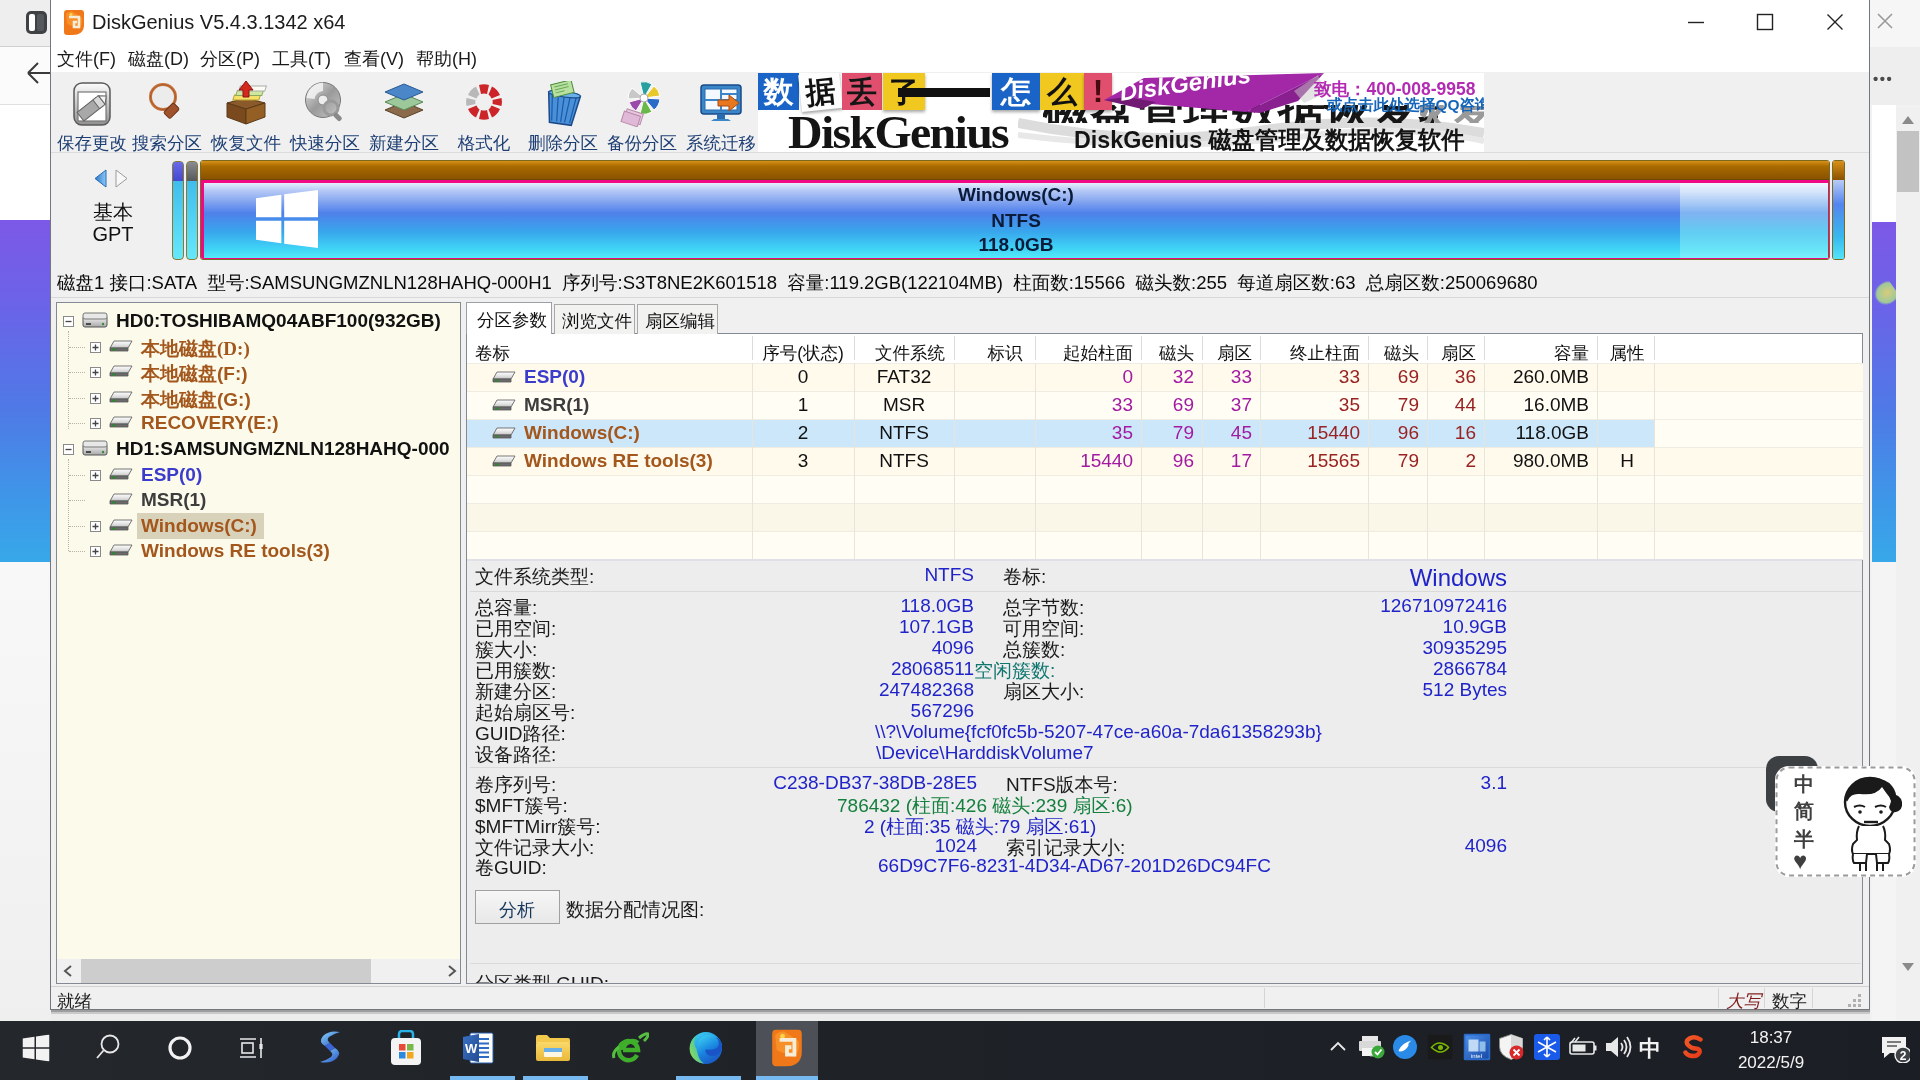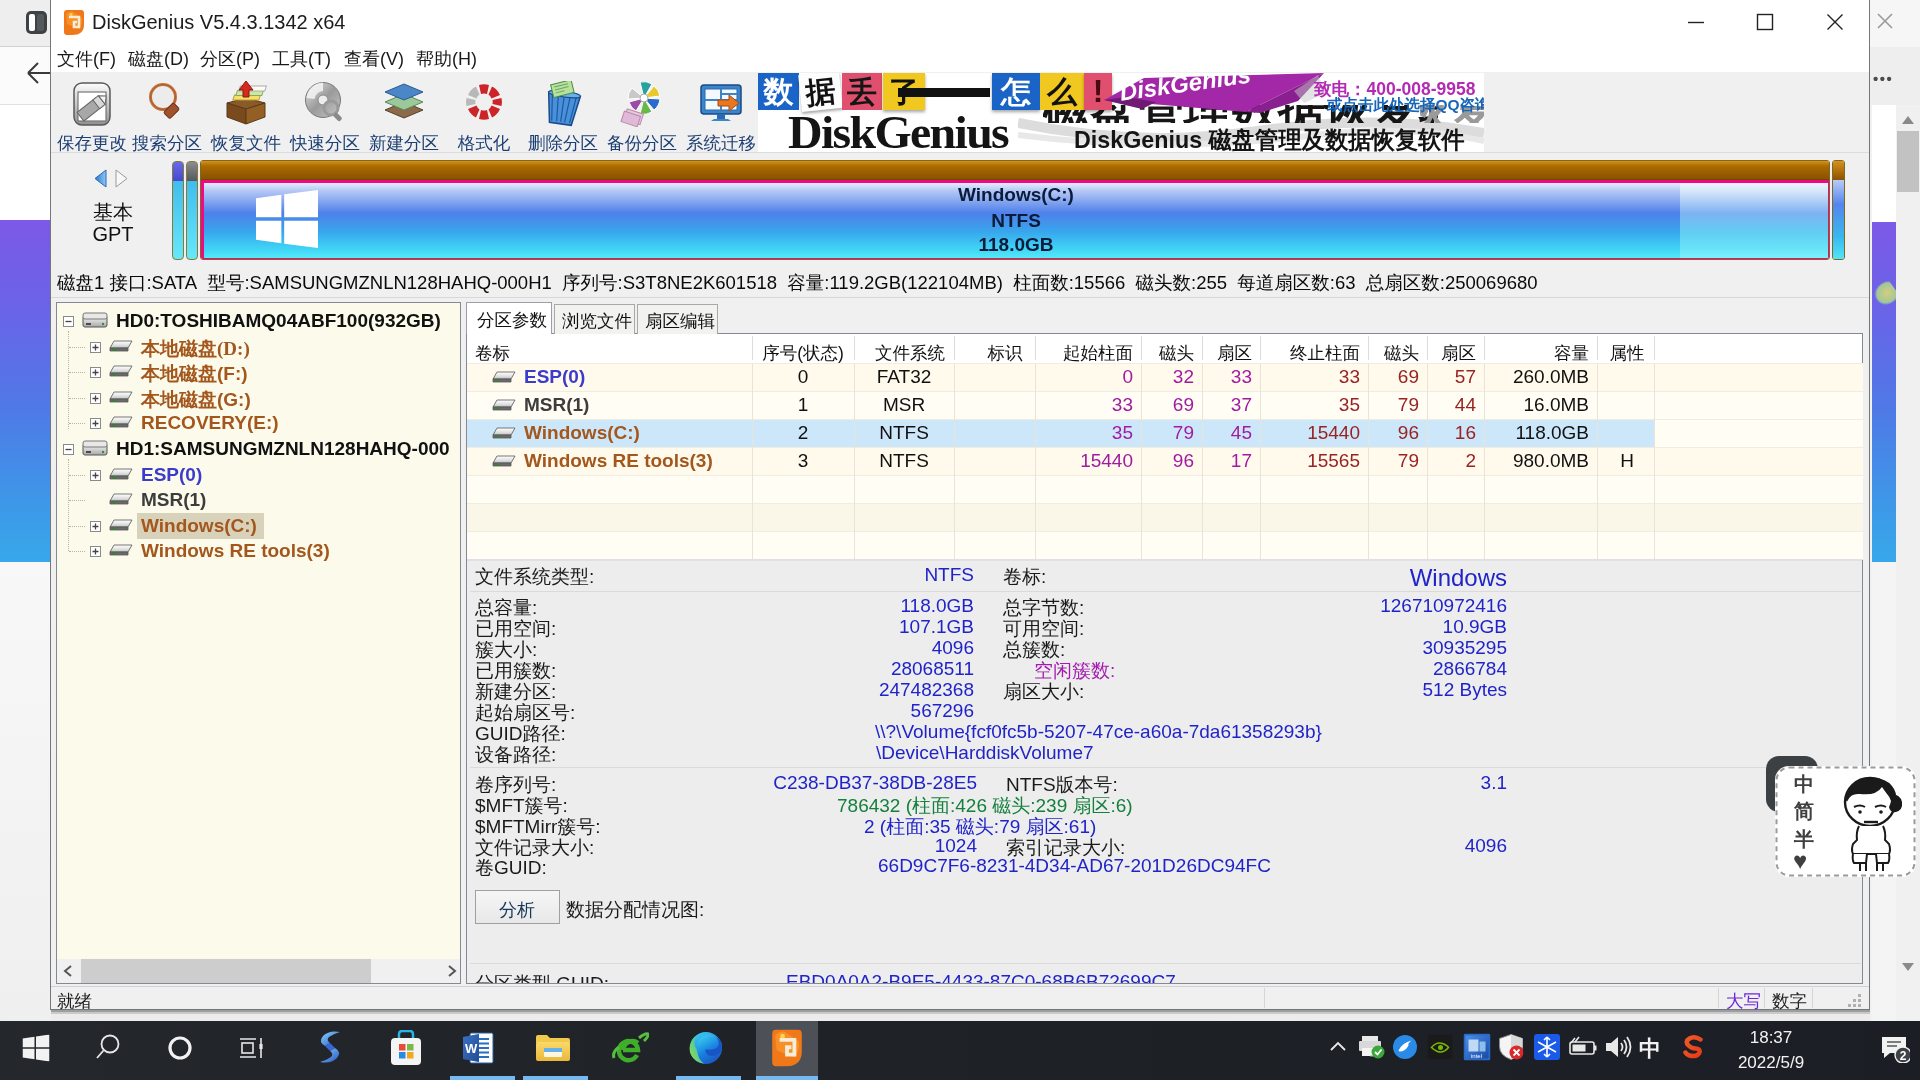--- a/index.html
+++ b/index.html
@@ -429,21 +429,21 @@
 <rect x="3" y="10.7" width="4" height="1.6" fill="#2a8a2a"></rect>
 </svg></div>
 <div class="a tx" style="left:524px;top:366px;font-size:19px;font-weight:bold;color:#3b3ccc;">ESP(0)</div>
 <div class="a tx" style="left:803px;top:366px;transform:translateX(-50%);font-size:19px;color:#111;">0</div>
 <div class="a tx" style="left:904px;top:366px;transform:translateX(-50%);font-size:19px;color:#111;">FAT32</div>
 <div class="a tx" style="left:1133px;top:366px;transform:translateX(-100%);font-size:19px;color:#a21aa2;">0</div>
 <div class="a tx" style="left:1194px;top:366px;transform:translateX(-100%);font-size:19px;color:#a21aa2;">32</div>
 <div class="a tx" style="left:1252px;top:366px;transform:translateX(-100%);font-size:19px;color:#a21aa2;">33</div>
 <div class="a tx" style="left:1360px;top:366px;transform:translateX(-100%);font-size:19px;color:#992222;">33</div>
 <div class="a tx" style="left:1419px;top:366px;transform:translateX(-100%);font-size:19px;color:#992222;">69</div>
-<div class="a tx" style="left:1476px;top:366px;transform:translateX(-100%);font-size:19px;color:#992222;">57</div>
+<div class="a tx" style="left:1476px;top:366px;transform:translateX(-100%);font-size:19px;color:#992222;">36</div>
 <div class="a tx" style="left:1589px;top:366px;transform:translateX(-100%);font-size:19px;color:#111;">260.0MB</div>
 <div class="a" style="left:467px;top:391px;width:1187px;height:28px;background:#fffdf4;"></div>
 <div class="a" style="left:1654px;top:391px;width:209px;height:28px;background:#fffdf4;"></div>
 <div class="a" style="left:492px;top:397px;"><svg width="24" height="16" viewBox="0 0 24 16">
 <polygon points="5,3 23,3 19,10 1,10" fill="url(#gpart)" stroke="#555" stroke-width="0.8"></polygon>
 <polygon points="1,10 19,10 19,13 1,13" fill="#6a6a6a" stroke="#555" stroke-width="0.8"></polygon>
 <rect x="3" y="10.7" width="4" height="1.6" fill="#2a8a2a"></rect>
 </svg></div>
 <div class="a tx" style="left:524px;top:394px;font-size:19px;font-weight:bold;color:#3d3d3d;">MSR(1)</div>
 <div class="a tx" style="left:803px;top:394px;transform:translateX(-50%);font-size:19px;color:#111;">1</div>
@@ -525,21 +525,21 @@
 <div class="a tx" style="left:475px;top:616px;font-size:19px;color:#1a1a1a;">已用空间:</div>
 <div class="a tx" style="left:974px;top:616px;transform:translateX(-100%);font-size:19px;color:#2024c8;">107.1GB</div>
 <div class="a tx" style="left:1003px;top:616px;font-size:19px;color:#1a1a1a;">可用空间:</div>
 <div class="a tx" style="left:1507px;top:616px;transform:translateX(-100%);font-size:19px;color:#2024c8;">10.9GB</div>
 <div class="a tx" style="left:475px;top:637px;font-size:19px;color:#1a1a1a;">簇大小:</div>
 <div class="a tx" style="left:974px;top:637px;transform:translateX(-100%);font-size:19px;color:#2024c8;">4096</div>
 <div class="a tx" style="left:1003px;top:637px;font-size:19px;color:#1a1a1a;">总簇数:</div>
 <div class="a tx" style="left:1507px;top:637px;transform:translateX(-100%);font-size:19px;color:#2024c8;">30935295</div>
 <div class="a tx" style="left:475px;top:658px;font-size:19px;color:#1a1a1a;">已用簇数:</div>
 <div class="a tx" style="left:974px;top:658px;transform:translateX(-100%);font-size:19px;color:#2024c8;">28068511</div>
-<div class="a tx" style="left:1034px;top:658px;font-size:19px;color:#a21caf;">空闲簇数:</div>
+<div class="a tx" style="left:974px;top:658px;font-size:19px;color:#0f766e;">空闲簇数:</div>
 <div class="a tx" style="left:1507px;top:658px;transform:translateX(-100%);font-size:19px;color:#2024c8;">2866784</div>
 <div class="a tx" style="left:475px;top:679px;font-size:19px;color:#1a1a1a;">新建分区:</div>
 <div class="a tx" style="left:974px;top:679px;transform:translateX(-100%);font-size:19px;color:#2024c8;">247482368</div>
 <div class="a tx" style="left:1003px;top:679px;font-size:19px;color:#1a1a1a;">扇区大小:</div>
 <div class="a tx" style="left:1507px;top:679px;transform:translateX(-100%);font-size:19px;color:#2024c8;">512 Bytes</div>
 <div class="a tx" style="left:475px;top:700px;font-size:19px;color:#1a1a1a;">起始扇区号:</div>
 <div class="a tx" style="left:974px;top:700px;transform:translateX(-100%);font-size:19px;color:#2024c8;">567296</div>
 <div class="a tx" style="left:475px;top:721px;font-size:19px;color:#1a1a1a;">GUID路径:</div>
 <div class="a tx" style="left:875px;top:721px;font-size:19px;color:#2024c8;">\\?\Volume{fcf0fc5b-5207-47ce-a60a-7da61358293b}</div>
 <div class="a tx" style="left:475px;top:742px;font-size:19px;color:#1a1a1a;">设备路径:</div>
@@ -561,30 +561,29 @@
 <div class="a" style="left:470px;top:591px;width:1391px;height:1px;background:#dadada;"></div>
 <div class="a" style="left:470px;top:767px;width:1391px;height:1px;background:#dadada;"></div>
 <div class="a" style="left:470px;top:963px;width:1391px;height:1px;background:#dadada;"></div>
 
 <div class="a" style="left:475px;top:890px;width:85px;height:34px;background:linear-gradient(180deg,#f6f6f6,#e8e8e8);border:1px solid #a0a0a0;"></div>
 <div class="a tx" style="left:517px;top:898px;transform:translateX(-50%);font-size:18px;color:#16365c;">分析</div>
 <div class="a tx" style="left:566px;top:897px;font-size:19px;color:#1a1a1a;">数据分配情况图:</div>
 
 <div class="a" style="left:467px;top:965px;width:1395px;height:18px;overflow:hidden;">
   <div class="a tx" style="left:8px;top:6px;font-size:19px;color:#1a1a1a;">分区类型 GUID:</div>
-  <div class="a tx" style="left:319px;top:6px;font-size:19px;color:#2024c8;">EBD0A0A2-B9E5-4433-87C0-68B6B72699C7</div>
 </div>
 
 <div class="a" style="left:51px;top:986px;width:1818px;height:23px;background:#f0f0f0;border-top:1px solid #d0d0d0;"></div>
 <div class="a tx" style="left:57px;top:989px;font-size:17.5px;color:#1a1a1a;">就绪</div>
 <div class="a" style="left:1264px;top:988px;width:1px;height:20px;background:#d5d5d5;"></div>
 <div class="a" style="left:1718px;top:988px;width:1px;height:20px;background:#d5d5d5;"></div>
 <div class="a" style="left:1764px;top:988px;width:1px;height:20px;background:#d5d5d5;"></div>
 <div class="a" style="left:1812px;top:988px;width:1px;height:20px;background:#d5d5d5;"></div>
-<div class="a tx" style="left:1726px;top:989px;font-size:17.5px;color:#6d28d9;">大写</div>
+<div class="a tx" style="left:1726px;top:989px;font-size:17.5px;color:#7f1d1d;font-style:italic;">大写</div>
 <div class="a tx" style="left:1772px;top:989px;font-size:17.5px;color:#222;">数字</div>
 <svg class="a" style="left:1848px;top:994px" width="14" height="14" viewBox="0 0 14 14">
 <rect x="10" y="0" width="3" height="3" fill="#b0b0b0"></rect>
     <rect x="10" y="5" width="3" height="3" fill="#b0b0b0"></rect>
     <rect x="10" y="10" width="3" height="3" fill="#b0b0b0"></rect>
 <rect x="5" y="5" width="3" height="3" fill="#b0b0b0"></rect>
     <rect x="5" y="10" width="3" height="3" fill="#b0b0b0"></rect>
     <rect x="0" y="10" width="3" height="3" fill="#b0b0b0"></rect>
 </svg>
 <div class="a" style="left:0;top:1021px;width:1920px;height:59px;background:linear-gradient(90deg,#24272c 0%,#1f2227 40%,#1b1e24 100%);"></div>

